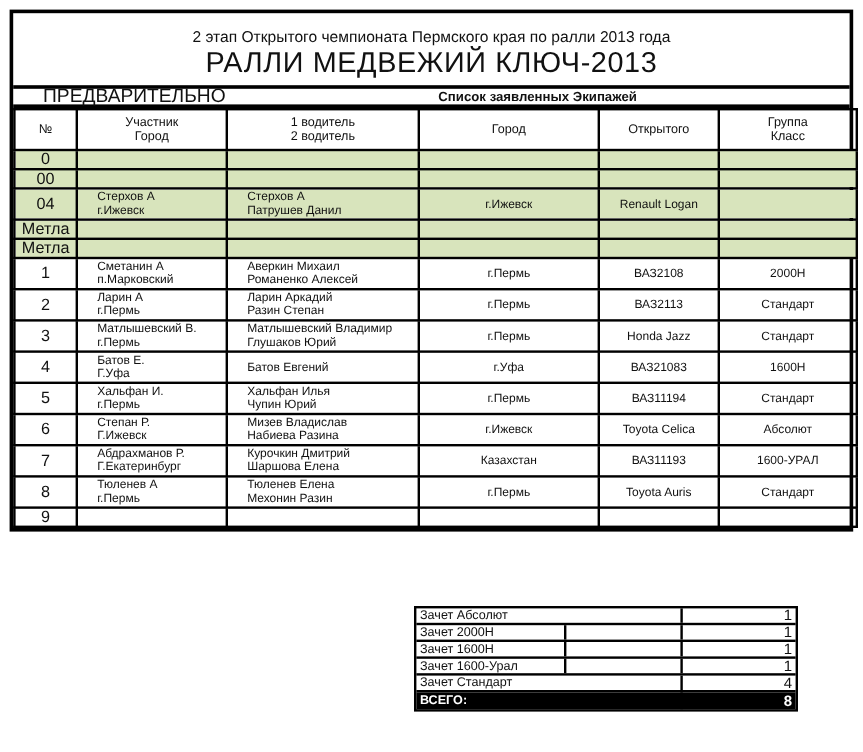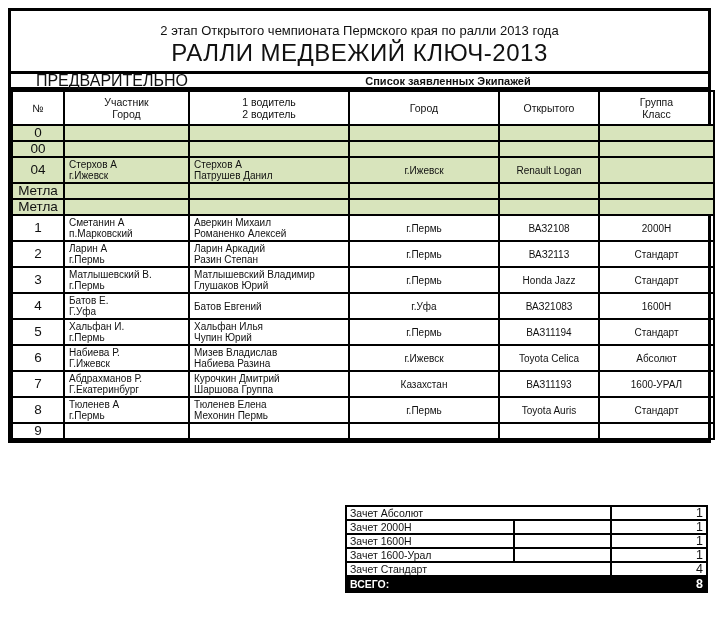--- a/index.html
+++ b/index.html
@@ -34,24 +34,24 @@
 
   tr.r-s    { height: 15px; }
   tr.r-xs   { height: 12px; }
   tr.r-tall { height: 24px; }
   tr.r-data { height: 26px; }
 
   td { vertical-align: middle; font-size: 10px; line-height: 11px; padding: 1px 3px; }
   tr.hl td { background: var(--hl); }
   td.num  { text-align:center; font-size:13.5px; line-height:14px; padding:0; }
   td.city, td.car, td.grp { text-align:center; }
-  td.part, td.drv { text-align:left; padding-left:4px; }
+  td.part, td.drv { text-align:left; padding-left:16px; }
 
   
-  .summary { position:absolute; left:345px; top:505px; width:363px; border:2px solid var(--bd); background:#fff; }
+  .summary { position:absolute; left:345px; top:505px; width:320px; border:2px solid var(--bd); background:#fff; }
   .srow { display:flex; height:14px; border-bottom:2px solid var(--bd); align-items:stretch; font-size:10.5px; }
   .srow:last-child { border-bottom:none; }
   .slabel { flex:1; padding-left:3px; display:flex; align-items:center; }
   .sblank { width:97px; border-left:2px solid var(--bd); }
   .svalue { width:96px; border-left:2px solid var(--bd); display:flex; align-items:center; justify-content:flex-end; padding-right:3px; font-size:12.5px; }
   .srow.total { background:#000; color:#fff; font-weight:bold;text-align:right; }
   .srow.total .svalue { border-left-color:#000; }
 </style>
 </head>
 <body>
@@ -270,21 +270,21 @@
           </td>
           <td class="grp">
             <div>Стандарт</div>
           </td>
         </tr>
         <tr class="r-data">
           <td class="num">
             <div>6</div>
           </td>
           <td class="part">
-            <div>Набиева Р.</div>
+            <div>Степан Р.</div>
             <div>Г.Ижевск</div>
           </td>
           <td class="drv">
             <div>Мизев Владислав</div>
             <div>Набиева Разина</div>
           </td>
           <td class="city">
             <div>г.Ижевск</div>
           </td>
           <td class="car">
@@ -297,21 +297,21 @@
         <tr class="r-data">
           <td class="num">
             <div>7</div>
           </td>
           <td class="part">
             <div>Абдрахманов Р.</div>
             <div>Г.Екатеринбург</div>
           </td>
           <td class="drv">
             <div>Курочкин Дмитрий</div>
-            <div>Шаршова Группа</div>
+            <div>Шаршова Елена</div>
           </td>
           <td class="city">
             <div>Казахстан</div>
           </td>
           <td class="car">
             <div>ВАЗ11193</div>
           </td>
           <td class="grp">
             <div>1600-УРАЛ</div>
           </td>
@@ -319,21 +319,21 @@
         <tr class="r-data">
           <td class="num">
             <div>8</div>
           </td>
           <td class="part">
             <div>Тюленев А</div>
             <div>г.Пермь</div>
           </td>
           <td class="drv">
             <div>Тюленев Елена</div>
-            <div>Мехонин Пермь</div>
+            <div>Мехонин Разин</div>
           </td>
           <td class="city">
             <div>г.Пермь</div>
           </td>
           <td class="car">
             <div>Toyota Auris</div>
           </td>
           <td class="grp">
             <div>Стандарт</div>
           </td>

